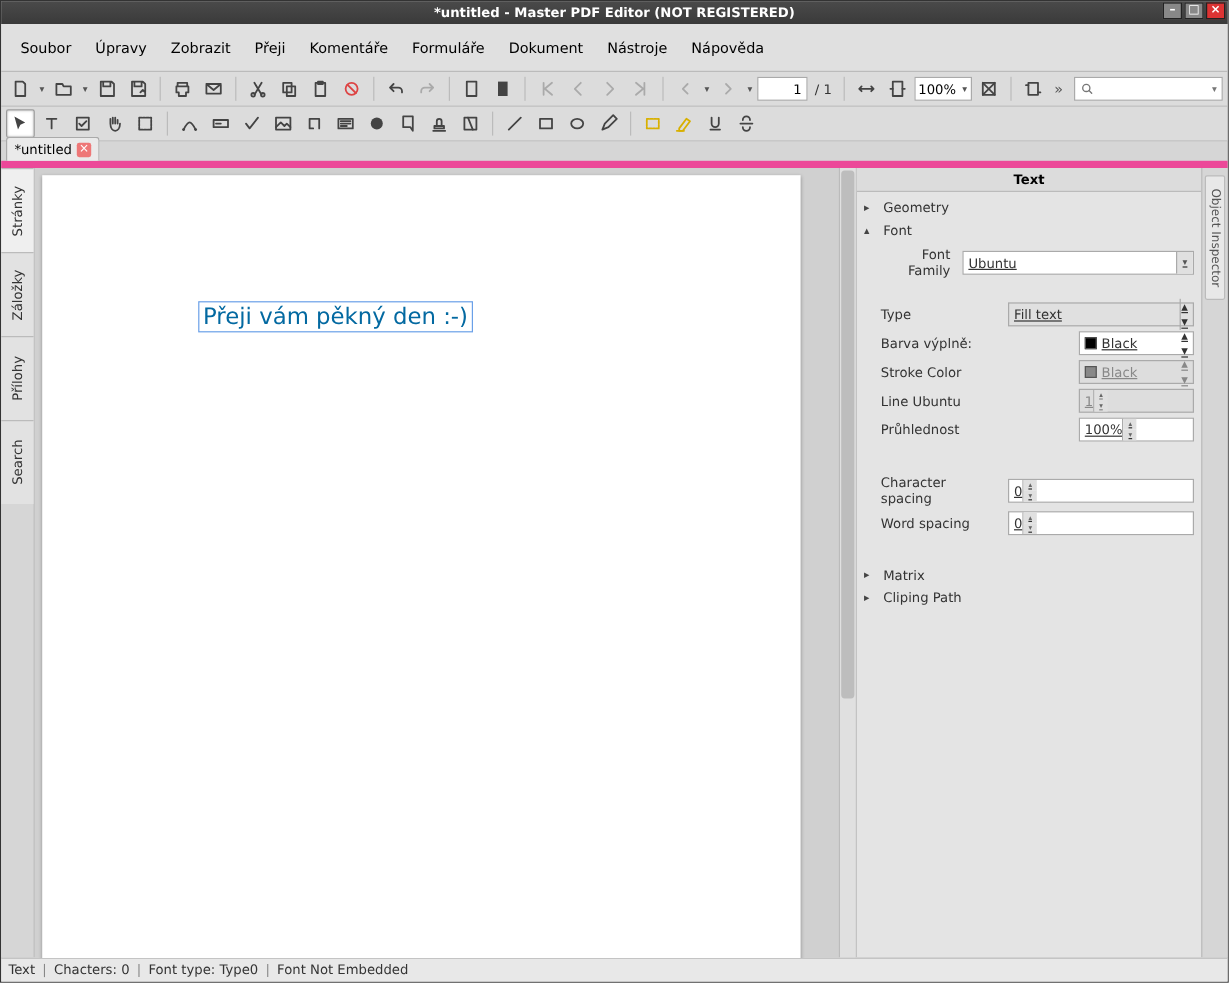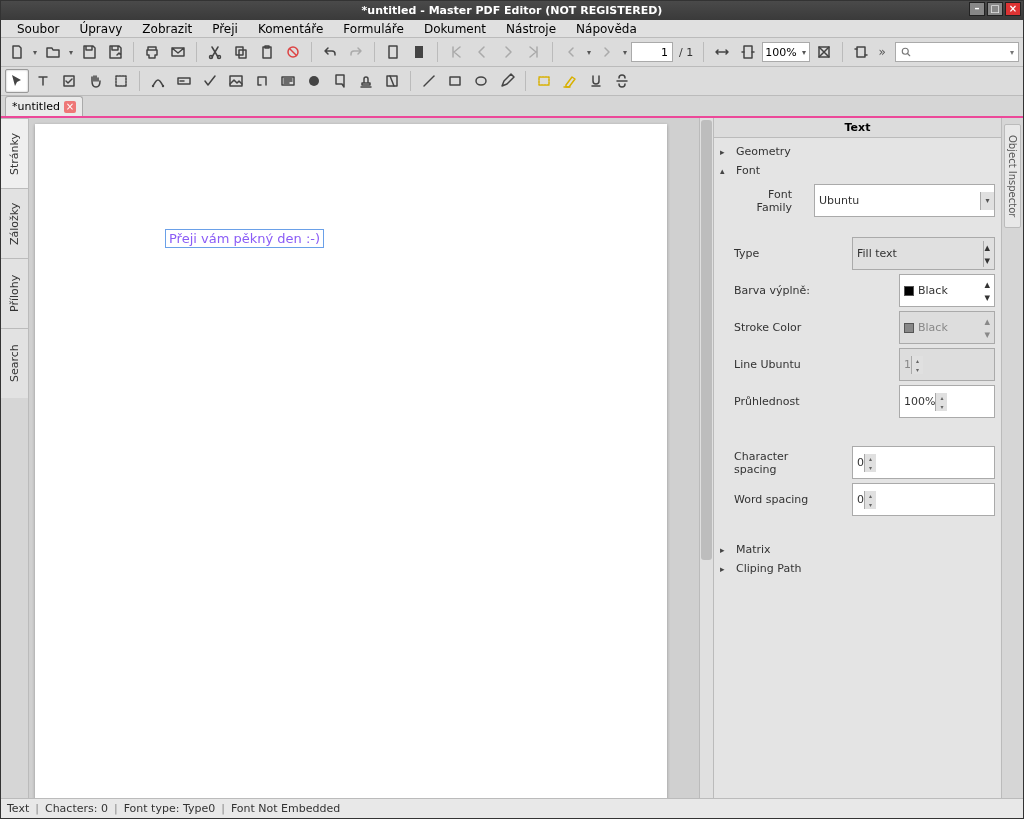--- a/index.html
+++ b/index.html
@@ -8,21 +8,21 @@
 
 
 .titlebar { height: 19px; background: linear-gradient(#4a4a4a,#3a3a3a); color: #fff; display: flex; align-items: center; justify-content: center; font-size: 11px; font-weight: bold; position: relative; }
 .titlebar .win-controls { position: absolute; right: 2px; top: 1px; display: flex; gap: 2px; }
 .win-btn { width: 16px; height: 14px; border: 1px solid #222; font-size: 10px; line-height: 12px; text-align: center; }
 .win-min { background: #888; color:#fff; }
 .win-max { background: #888; color:#fff; }
 .win-close { background: #d33; color:#fff; }
 
 
-.menubar { height: 18px; background: #e0e0e0; display: flex; align-items: center; padding: 0 6px; font-size: 12px; border-bottom: 1px solid #bbb; }
+.menubar { height: 40px; background: #e0e0e0; display: flex; align-items: center; padding: 0 6px; font-size: 12px; border-bottom: 1px solid #bbb; }
 .menubar span { padding: 2px 10px; cursor: default; }
 
 
 .toolbar-row { display: flex; align-items: center; padding: 2px 4px; background: #dcdcdc; border-bottom: 1px solid #bbb; gap: 2px; min-height: 28px; }
 .tbtn { width: 24px; height: 24px; display: flex; align-items: center; justify-content: center; color: #444; border: 1px solid transparent; border-radius: 2px; }
 .tbtn svg { width: 16px; height: 16px; }
 .tbtn.dis { color: #aaa; }
 .sep { width: 1px; height: 20px; background: #bbb; margin: 0 4px; }
 .drop { width: 8px; font-size: 8px; color: #555; text-align: center; }
 .page-field { width: 42px; height: 20px; border: 1px solid #aaa; background: #fff; font-size: 11px; text-align: right; padding: 0 4px; }
@@ -31,52 +31,52 @@
 .overflow { width: 14px; font-size: 12px; color:#555; text-align:center; }
 .search-field { flex: 1; height: 20px; border: 1px solid #aaa; background: #fff; margin-left: 4px; display:flex; align-items:center; padding: 0 4px; }
 .search-field svg { width: 12px; height:12px; color:#777; }
 .search-field span.sarrow { font-size:8px; color:#777; margin-left:auto; }
 .prohibit { color: #d44; }
 .highlight-y { color: #d8b000; }
 
 .tbtn.active { background: #fff; border: 1px solid #999; box-shadow: inset 0 0 2px #aaa; }
 
 
-.doc-tabs { height: 22px; background: #d6d6d6; border-bottom: 2px solid #ec4899; display: flex; align-items: flex-end; padding-left: 4px; }
+.doc-tabs { height: 22px; background: #d6d6d6; border-bottom: 6px solid #ec4899; display: flex; align-items: flex-end; padding-left: 4px; }
 .doc-tab { height: 20px; background: #eaeaea; border: 1px solid #aaa; border-bottom: none; border-radius: 3px 3px 0 0; padding: 0 6px; font-size: 11px; display: flex; align-items: center; gap: 4px; }
 .tab-close { width: 12px; height: 12px; background: #e77; color:#fff; font-size: 10px; line-height: 11px; text-align: center; border-radius: 2px; }
 
 
 .main-area { flex: 1; display: flex; overflow: hidden; background: #dadada; }
 
 
 .left-tabs { width: 28px; background: #d6d6d6; border-right: 1px solid #bbb; display: flex; flex-direction: column; }
 .vtab { flex: 0 0 70px; writing-mode: vertical-rl; transform: rotate(180deg); font-size: 11px; text-align: center; display: flex; align-items: center; justify-content: center; border-bottom: 1px solid #bbb; color: #333; background: #e2e2e2; }
 .vtab.active { background: #efefef; }
 
 
 .canvas-wrap { flex: 1; display: flex; background: #d0d0d0; position: relative; }
 .canvas-scroll { flex: 1; overflow: auto; padding: 6px; position: relative; }
 .page { width: 632px; height: 790px; background: #fff; box-shadow: 0 1px 3px rgba(0,0,0,.3); position: relative; }
-.text-box { position: absolute; left: 130px; top: 105px; border: 1px solid #6aa0e8; padding: 1px 3px; font-size: 13px; color: #8b5cf6; background: #fff; }
+.text-box { position: absolute; left: 130px; top: 105px; border: 1px solid #6aa0e8; padding: 1px 3px; font-size: 19px; color: #0369a1; background: #fff; }
 .canvas-sb { width: 14px; background: #e0e0e0; border-left: 1px solid #bbb; position: relative; }
 .canvas-sb .thumb { position: absolute; left: 1px; right: 1px; top: 2px; height: 440px; background: #bdbdbd; border-radius: 3px; }
 
 
 .right-area { display: flex; }
 .panel { width: 288px; background: #e4e4e4; border-left: 1px solid #bbb; display: flex; flex-direction: column; }
 .panel-title { height: 20px; background: #dcdcdc; border-bottom: 1px solid #bbb; font-size: 11px; font-weight: bold; text-align: center; line-height: 20px; }
 .panel-body { flex: 1; overflow: auto; padding: 4px 6px; font-size: 11px; color: #333; }
 .section-row { display: flex; align-items: center; gap: 6px; padding: 3px 0; }
 .section-row .tw { width: 10px; font-size: 9px; color: #444; }
 .prop-group { padding-left: 14px; }
-.prop-row { display: flex; align-items: center; margin: 4px 0; gap: 22px; }
+.prop-row { display: flex; align-items: center; margin: 4px 0; gap: 10px; }
 .prop-label { width: 96px; font-size: 11px; color: #333; }
 .prop-label.rt { text-align: right; }
-.combo, .numfield, .spinfield { flex: 1; height: 33px; border: 1px solid #aaa; background: #fff; font-size: 11px; display: flex; align-items: center; padding: 0 4px; position: relative; }
+.combo, .numfield, .spinfield { flex: 1; height: 20px; border: 1px solid #aaa; background: #fff; font-size: 11px; display: flex; align-items: center; padding: 0 4px; position: relative; text-decoration: underline; }
 .combo .cv { flex: 1; }
 .combo .carrow { width: 14px; height: 18px; margin: -1px -4px -1px 0; border-left: 1px solid #aaa; background: #e0e0e0; text-align: center; font-size: 8px; line-height: 18px; color: #555; }
 .spinfield .spins { width: 12px; display: flex; flex-direction: column; margin: -1px -4px -1px 0; border-left: 1px solid #aaa; }
 .spinfield .spins div { height: 9px; background: #e0e0e0; font-size: 6px; text-align: center; line-height: 9px; color: #666; }
 .combo.dis, .spinfield.dis { background: #ddd; color: #888; }
 .color-swatch { width: 10px; height: 10px; border: 1px solid #555; display: inline-block; margin-right: 4px; }
 .color-swatch.black { background: #000; }
 .color-swatch.gray { background: #888; }
 .minus-plus { display: flex; gap: 4px; margin-left: auto; }
 .sq-btn { width: 18px; height: 18px; border: 1px solid #aaa; background: #eee; font-size: 11px; text-align: center; line-height: 16px; }

